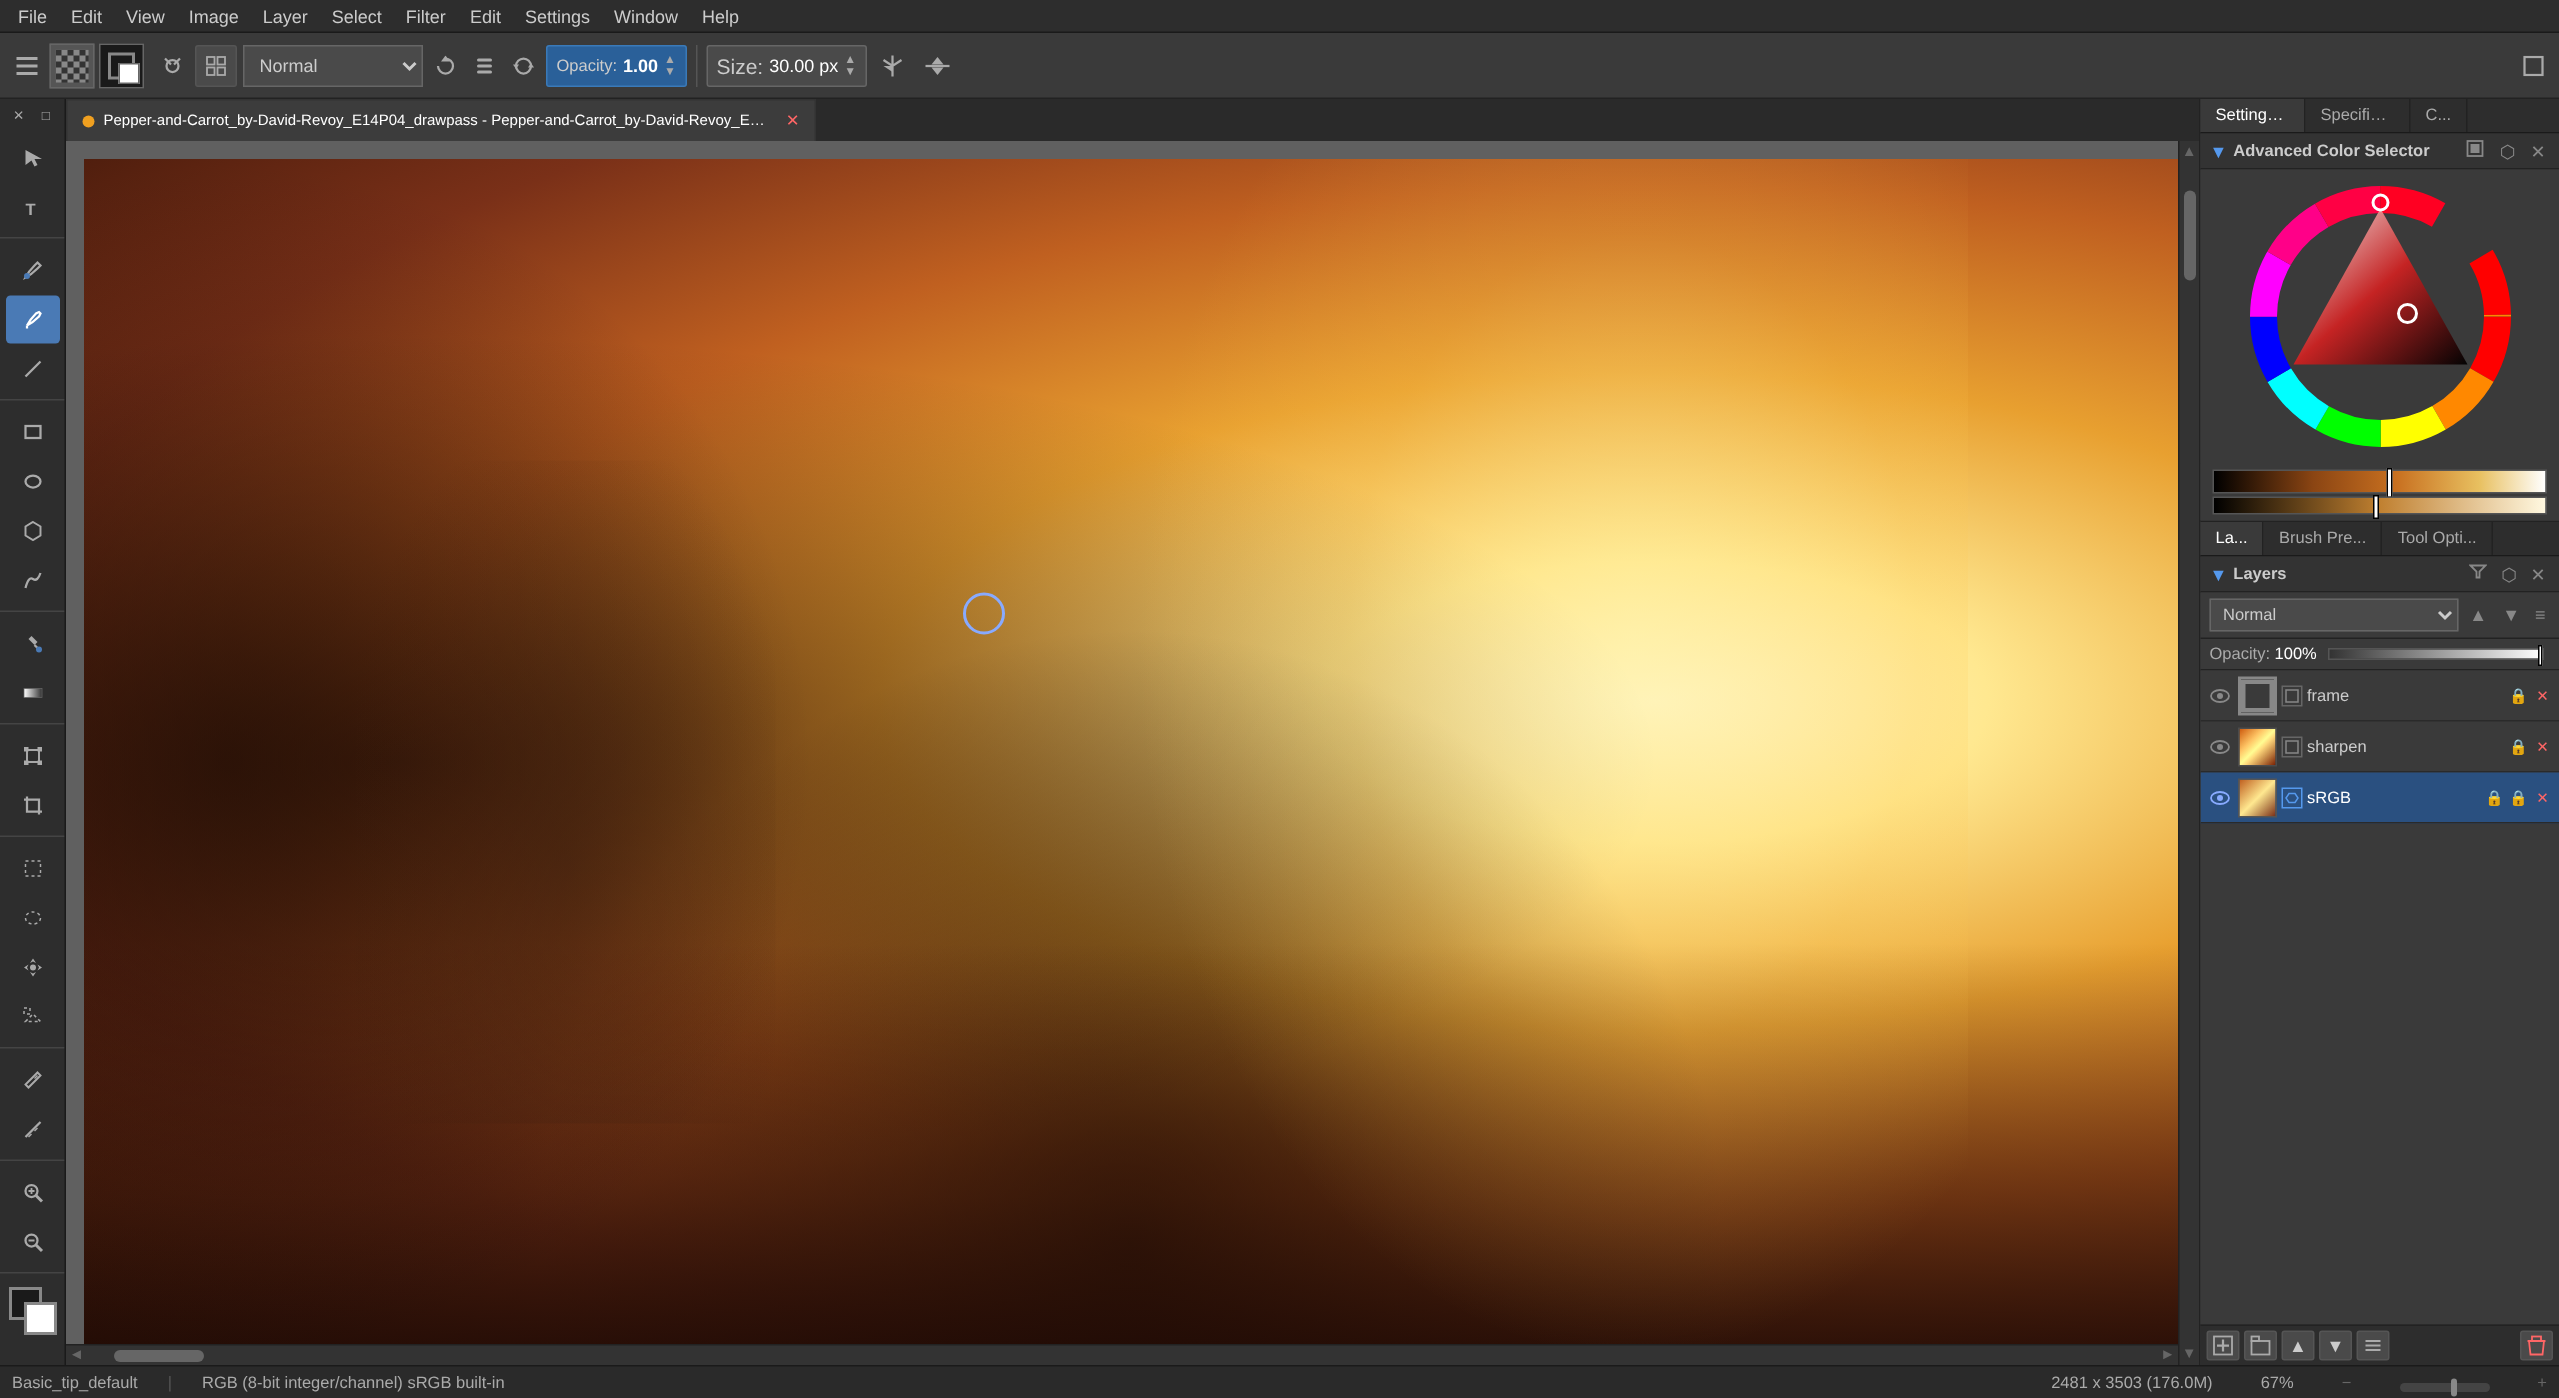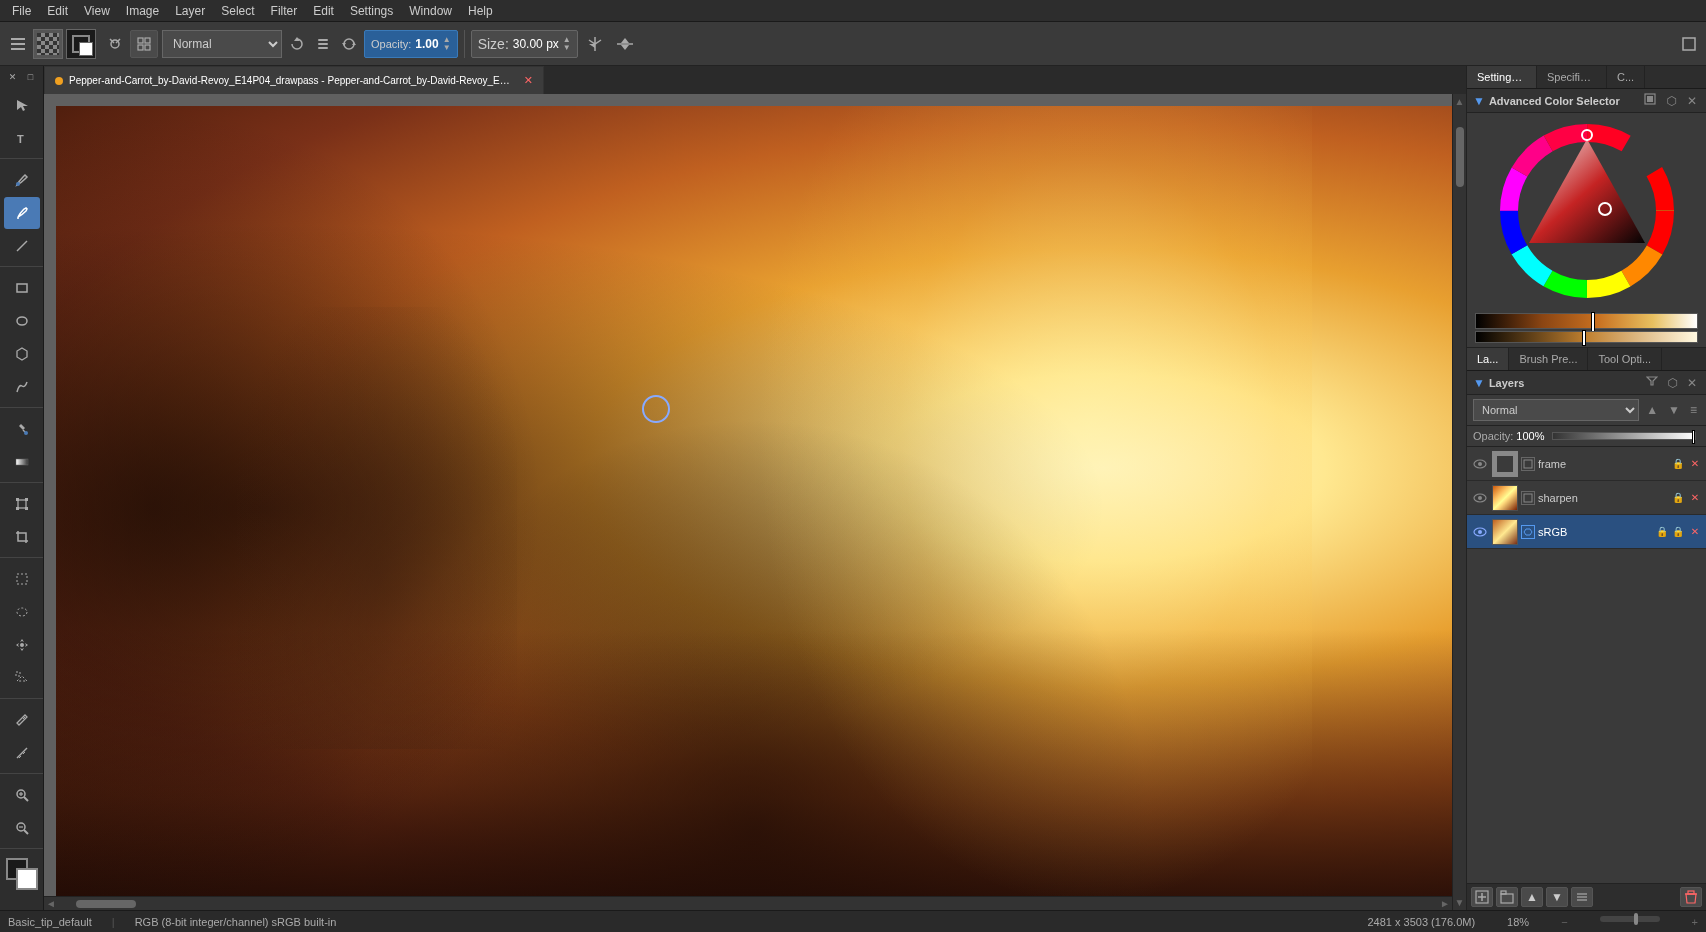--- a/index.html
+++ b/index.html
@@ -529,21 +529,21 @@
       display: flex;
       align-items: center;
       padding: 0 8px;
       gap: 20px;
       font-size: 11px;
       color: #aaa;
       flex-shrink: 0;
     }
     .status-item { color: #aaa; }
     .status-separator { color: #555; }
-    .status-right { margin-left: auto; display: flex; gap: 32px; align-items: flex-start; }
+    .status-right { margin-left: auto; display: flex; gap: 32px; align-items: flex-end; }
 
     
     #v-scrollbar {
       width: 14px;
       background: #333;
       border-left: 1px solid #222;
       display: flex;
       flex-direction: column;
       align-items: center;
       padding: 2px 0;
@@ -1116,20 +1116,20 @@
   </div>
 
 </div>
 
 <div id="status-bar">
   <span class="status-item">Basic_tip_default</span>
   <span class="status-separator">|</span>
   <span class="status-item">RGB (8-bit integer/channel)  sRGB built-in</span>
   <div class="status-right">
     <span class="status-item">2481 x 3503 (176.0M)</span>
-    <span class="status-item">18%</span>
+    <span class="status-item">67%</span>
     <button style="background:transparent;border:none;color:#666;cursor:pointer;font-size:11px;">−</button>
     <div style="width:60px;height:6px;background:#444;border-radius:3px;position:relative;">
       <div style="position:absolute;left:58%;top:-3px;width:4px;height:12px;background:#888;border-radius:2px;"></div>
     </div>
     <button style="background:transparent;border:none;color:#666;cursor:pointer;font-size:11px;">+</button>
   </div>
 </div>
 
 </body></html>

